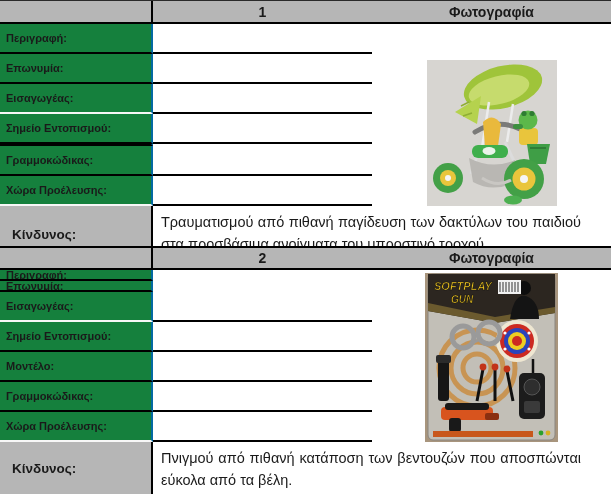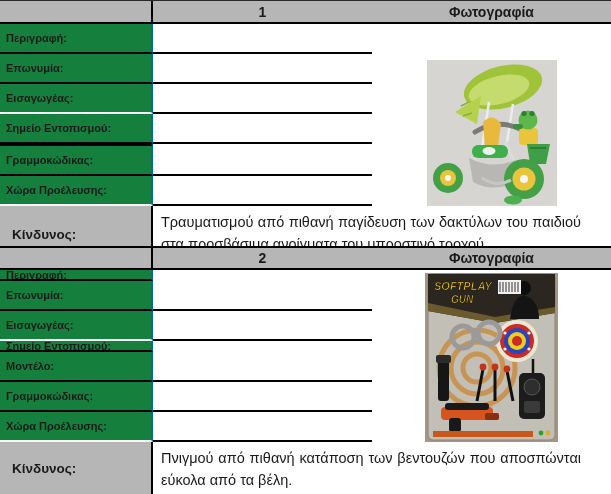--- a/index.html
+++ b/index.html
@@ -113,24 +113,24 @@
     <div class="cell risktext">Τραυματισμού από πιθανή παγίδευση των δακτύλων του παιδιού στα προσβάσιμα ανοίγματα του μπροστινό τροχού.</div>
   </section>
 
   <section class="rtable t2">
     <div class="cell hl"></div>
     <div class="cell hn">2</div>
     <div class="cell hp">Φωτογραφία</div>
 
     <div class="cell lab r1">Περιγραφή:</div>
     <div class="cell lab r2">Επωνυμία:</div>
-    <div class="cell val r2">Soft Play Gun</div>
     <div class="cell lab r3 light">Εισαγωγέας:</div>
     <div class="cell val r3">-</div>
     <div class="cell lab r4">Σημείο Εντοπισμού:</div>
+    <div class="cell val r4">€1+Shop (Λεμεσός)</div>
     <div class="cell lab r5">Μοντέλο:</div>
     <div class="cell val r5">-</div>
     <div class="cell lab r6">Γραμμοκώδικας:</div>
     <div class="cell val r6">7071259765051</div>
     <div class="cell lab r7 light">Χώρα Προέλευσης:</div>
     <div class="cell val r7">Κίνα</div>
 
     <div class="cell photo">
       <svg viewBox="0 0 133 169" width="133" height="169">
         <rect width="133" height="169" fill="#a8957d"></rect>

